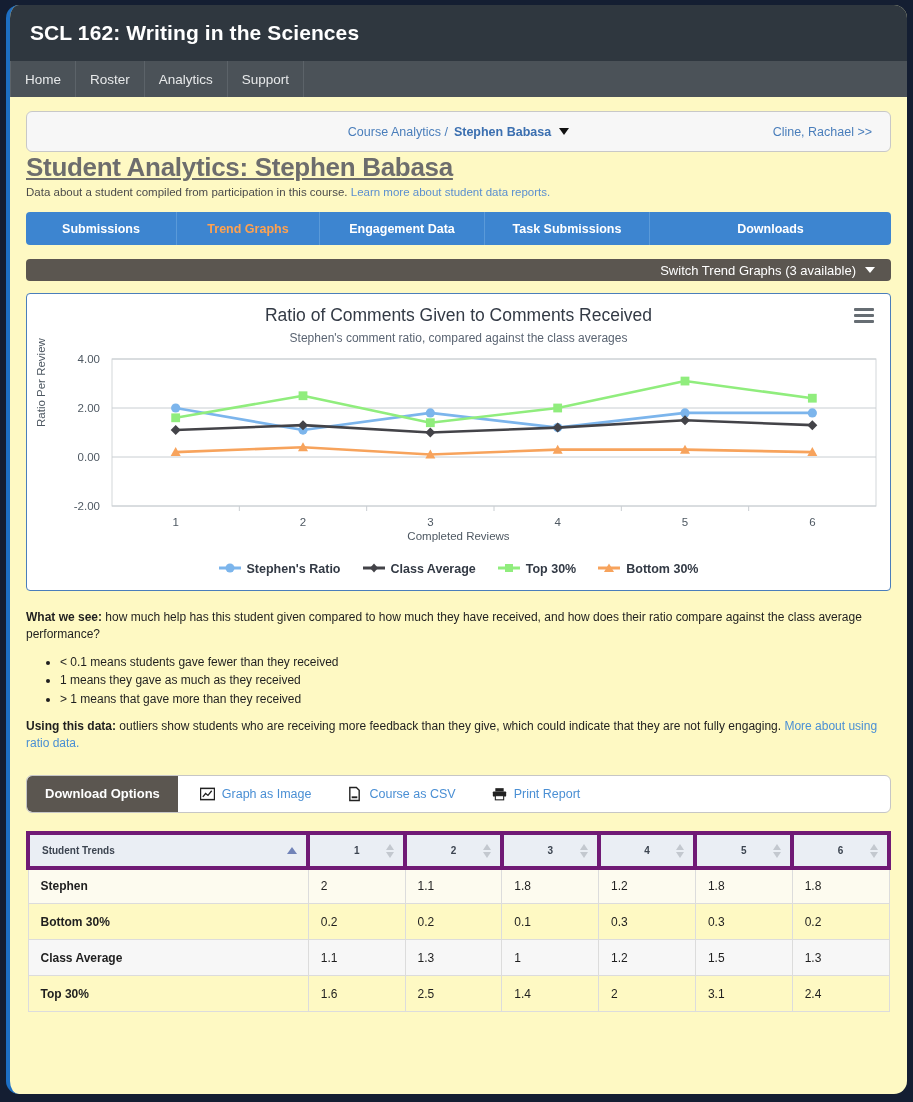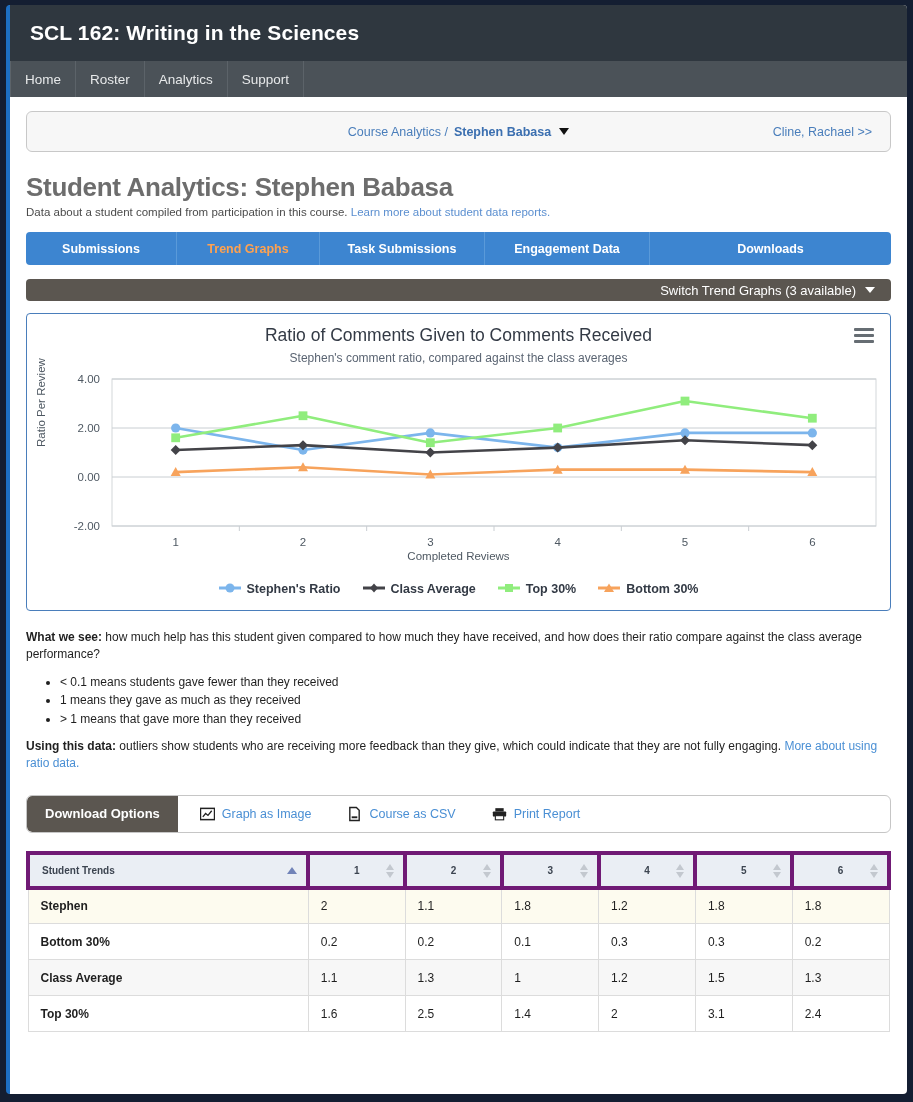--- a/index.html
+++ b/index.html
@@ -10,22 +10,22 @@
   }
   .page-frame {
     position: absolute; left: 0; top: 0;
     width: 913px; height: 1102px;
     background: #141e32;
     padding: 5px 6px 8px 6px;
   }
   .page-inner {
     position: relative;
     width: 901px; height: 1089px;
-    background: #ffffff;
-    border-radius: 4px;
+    background: #fef9c3;
+    border-radius: 13px;
     overflow: hidden;
     border-left: 4px solid #1d6fc4;
   }
   
   .site-header {
     height: 56px;
     background: #2f373f;
     display: flex; align-items: center;
     padding-left: 20px;
   }
@@ -74,25 +74,25 @@
     border-left: 5px solid transparent;
     border-right: 5px solid transparent;
     border-top: 7px solid #111;
     margin-left: 2px;
   }
   .crumb-next {
     position: absolute; right: 18px;
     color: #4a7ebb; font-size: 12.5px;
   }
   .page-title {
-    margin-top: 20px;
     font-size: 26px;
     font-weight: bold;
     color: #6d6d6d;
     letter-spacing: -.3px;
+    text-decoration: underline;
   }
   .page-sub {
     margin-top: 3px;
     font-size: 11.5px;
     color: #4b4b4b;
   }
   .page-sub a { color: #5b8fd0; text-decoration: none; }
   
   .tab-bar {
     margin-top: 14px;
@@ -291,22 +291,22 @@
 
     <div class="page-title">Student Analytics: Stephen Babasa</div>
     <div class="page-sub">
       <span>Data about a student compiled from participation in this course.</span>
       <a href="#">Learn more about student data reports.</a>
     </div>
 
     <div class="tab-bar">
       <div class="tab tab-0">Submissions</div>
       <div class="tab tab-1 active">Trend Graphs</div>
+      <div class="tab tab-2">Engagement Data</div>
       <div class="tab tab-3">Task Submissions</div>
-      <div class="tab tab-2">Engagement Data</div>
       <div class="tab tab-4">Downloads</div>
     </div>
 
     <div class="switch-bar">
       <span class="switch-label">Switch Trend Graphs (3 available)</span>
       <span class="switch-caret"></span>
     </div>
 
     <div class="chart-card">
       <div class="burger">

